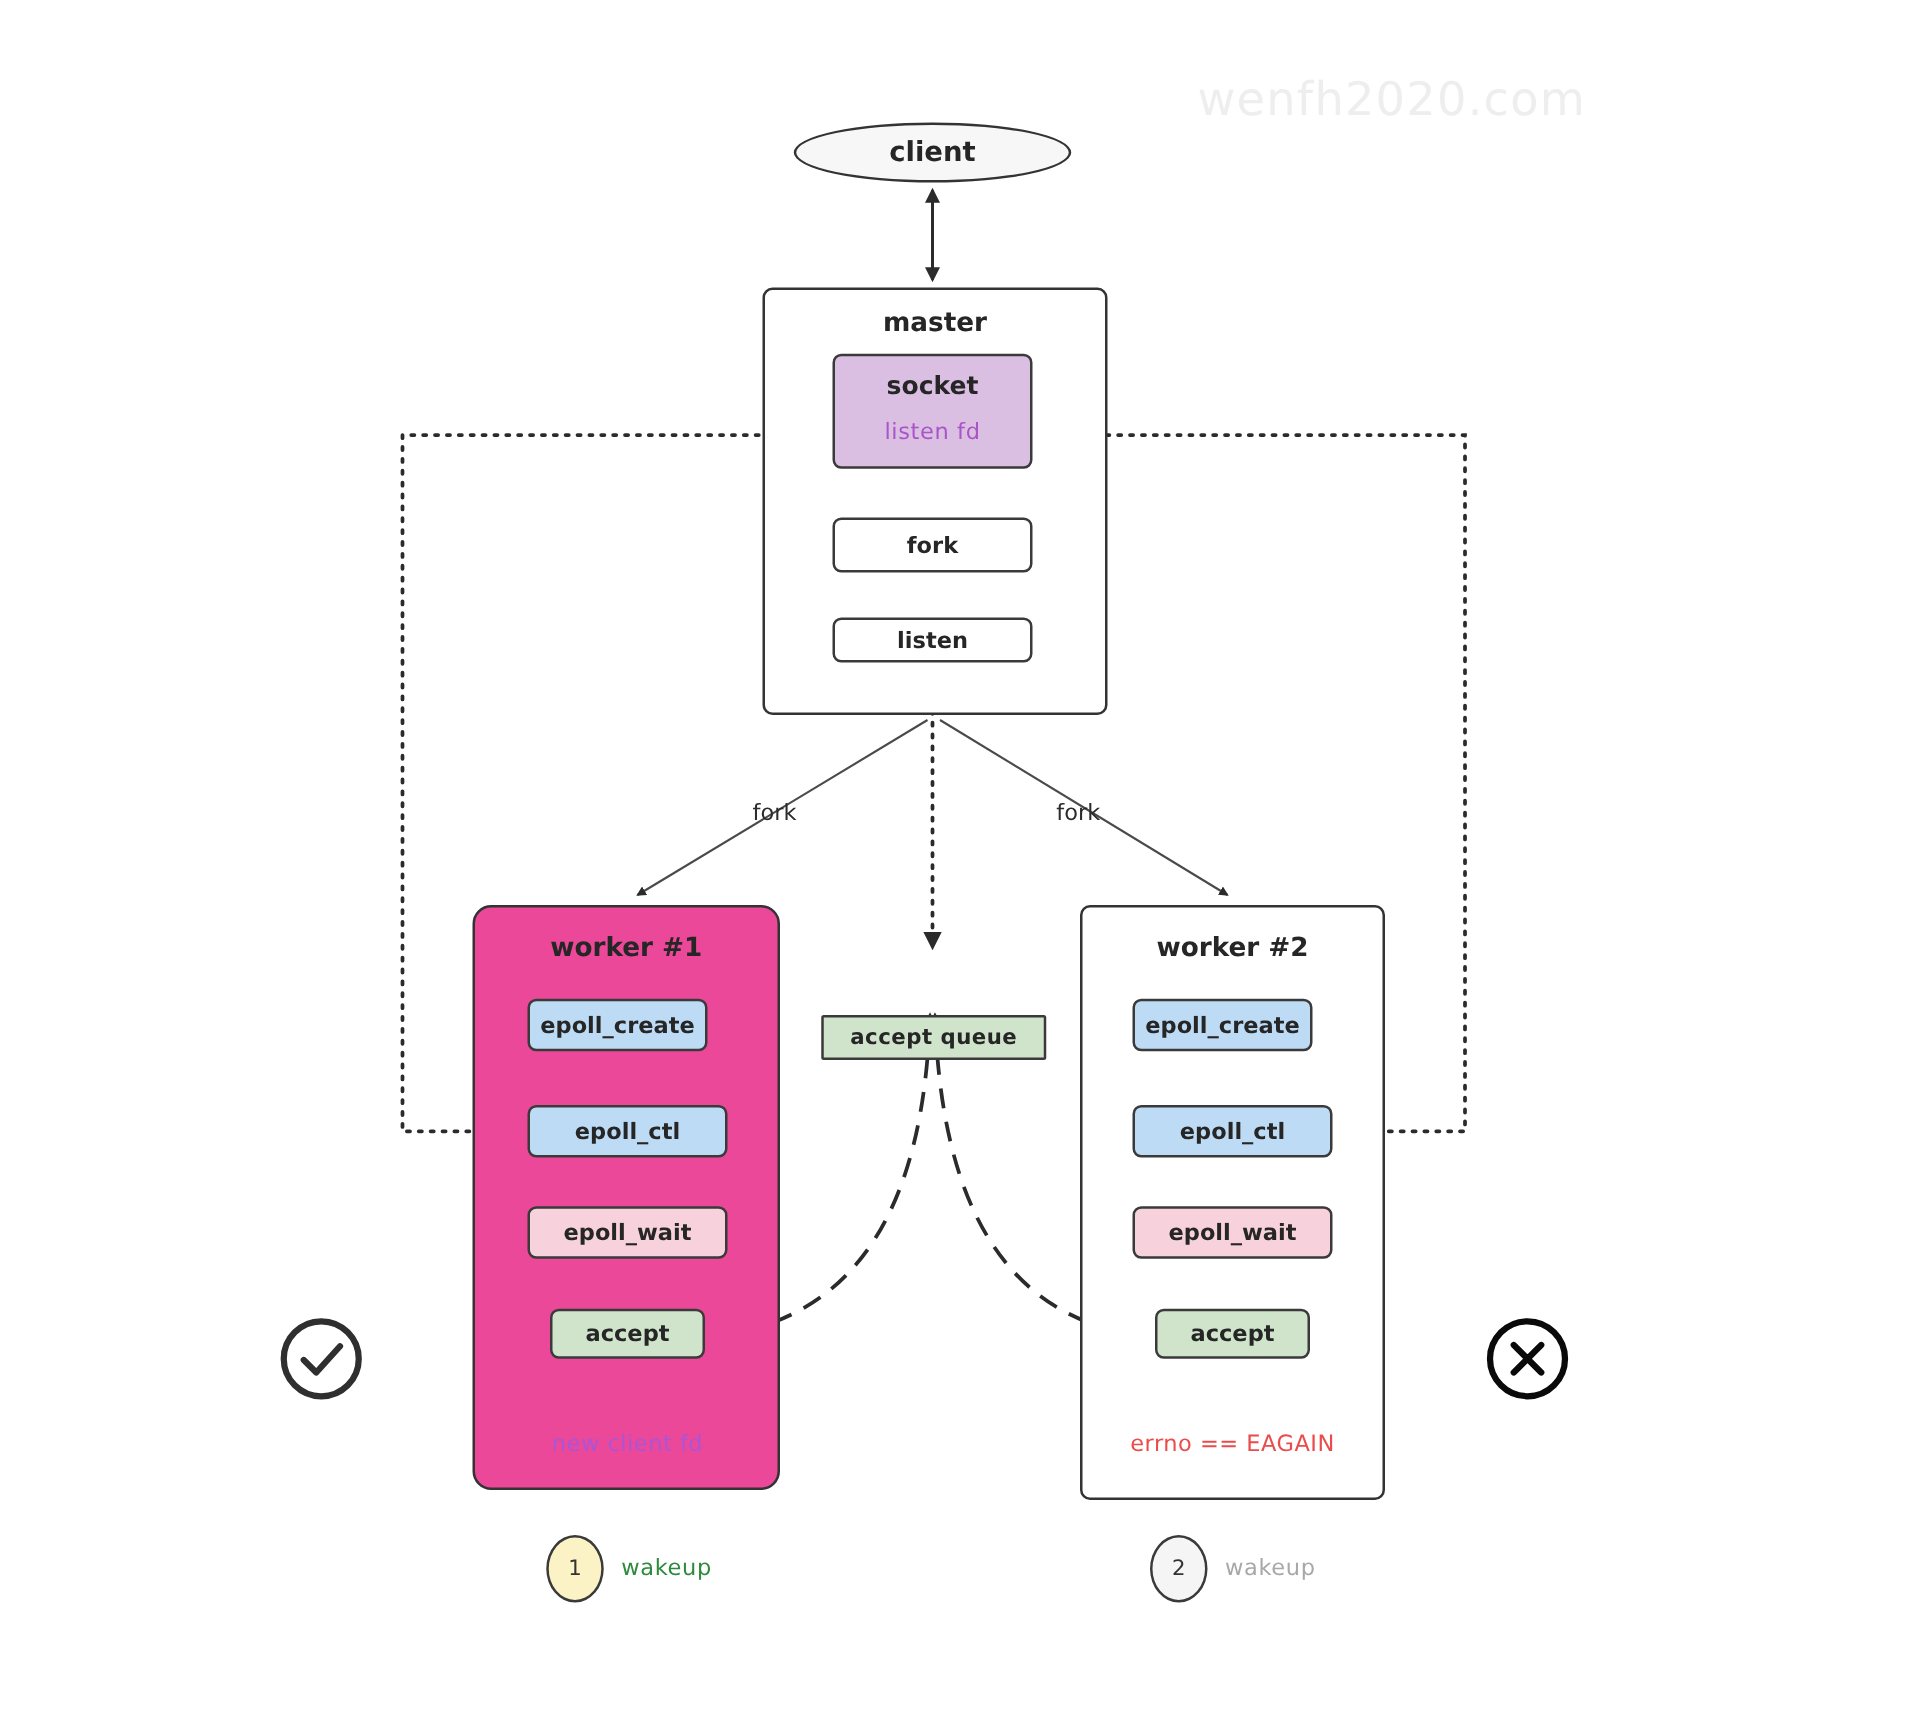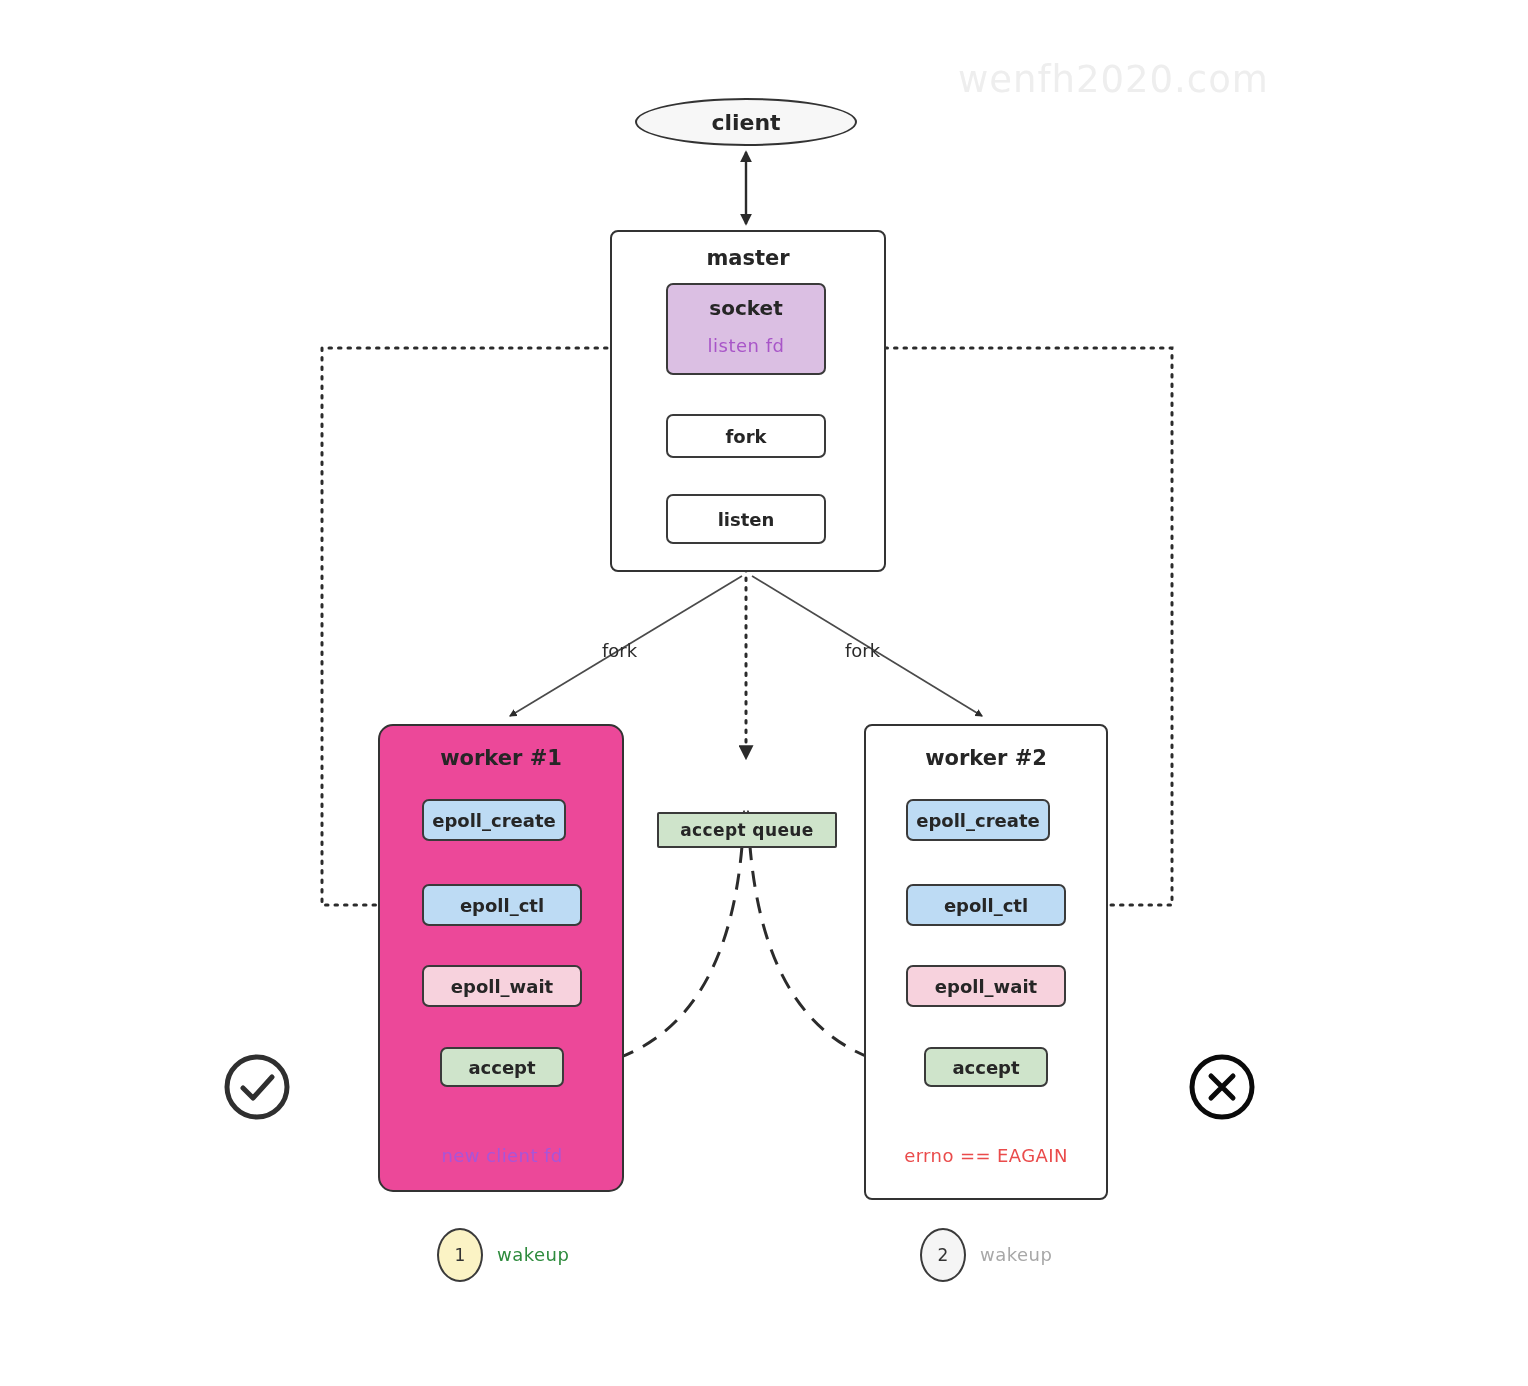--- a/index.html
+++ b/index.html
@@ -122,21 +122,21 @@
     left: 666px;
     top: 414px;
     width: 160px;
     height: 44px;
     background: #ffffff;
   }
   .listen-box {
     left: 666px;
     top: 494px;
     width: 160px;
-    height: 50px;
+    height: 36px;
     background: #ffffff;
   }
   .acceptq-box {
     left: 657px;
     top: 766px;
     width: 180px;
     height: 36px;
     background: #cfe4cb;
     border: 2.5px solid #3a3a3a;
     border-radius: 2px;

